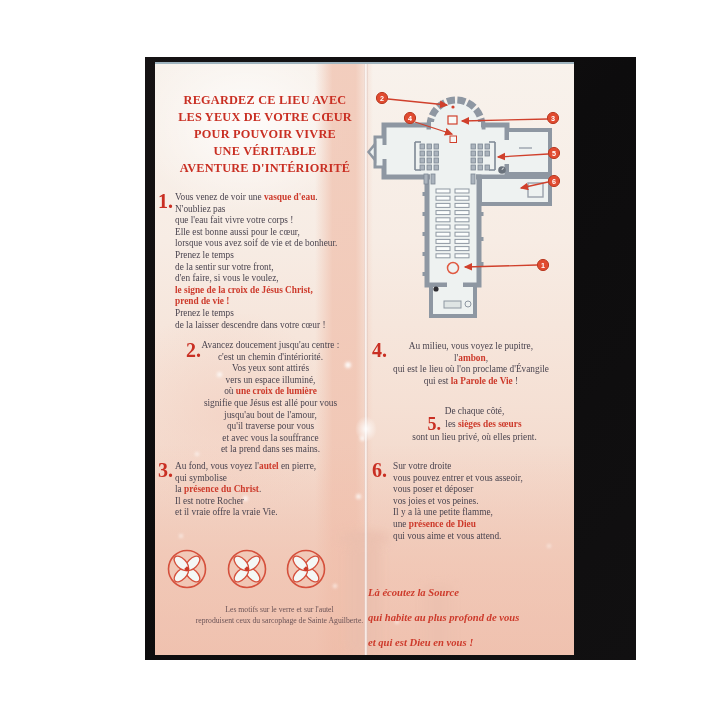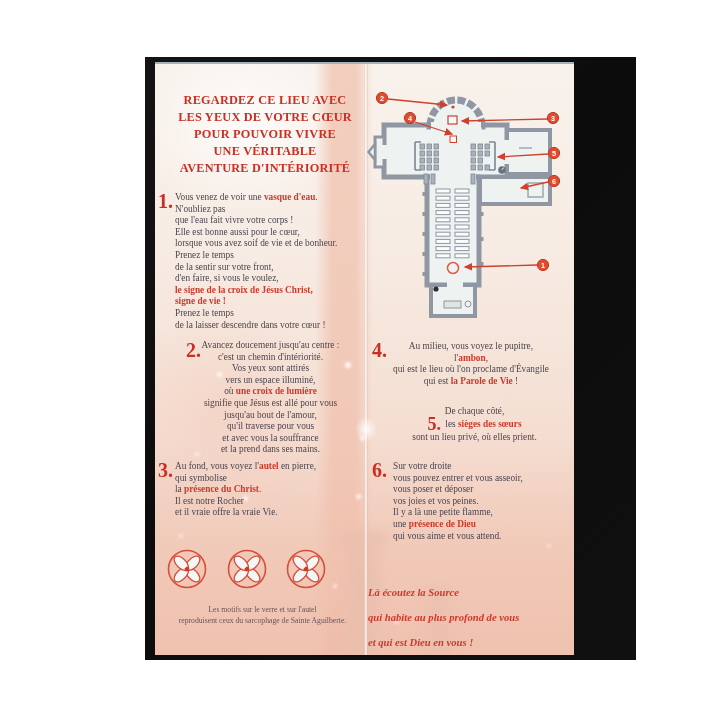--- a/index.html
+++ b/index.html
@@ -28,21 +28,21 @@
           background:radial-gradient(rgba(255,255,255,.9),rgba(255,255,255,0) 70%);}
 
   .title{position:absolute;left:14px;top:28px;width:192px;text-align:center;
          color:#c92f23;font-weight:bold;font-size:12.3px;line-height:17px;letter-spacing:.2px;z-index:5;}
   .sec{position:absolute;font-size:9.3px;color:#4b4550;line-height:11.6px;z-index:5;}
   .sec .tline{white-space:nowrap;}
   .hl{color:#cd3a2b;font-weight:bold;}
   .sec-num{position:absolute;font-size:20px;font-weight:bold;color:#c92f23;z-index:5;line-height:20px;}
   .inline-num{font-size:18px;font-weight:bold;color:#c92f23;vertical-align:-3px;margin-right:2px;}
   .alignR{text-align:center;}
-  .caption{position:absolute;left:5px;top:540px;width:205px;text-align:center;
+  .caption{position:absolute;left:22px;top:540px;width:205px;text-align:center;
            font-size:7.7px;line-height:11px;color:#6b5356;z-index:5;}
   .finale{position:absolute;left:213px;top:516px;width:200px;
           font-size:10.6px;font-weight:bold;font-style:italic;color:#cd3a2b;line-height:25px;z-index:5;}
   svg{position:absolute;z-index:4;overflow:visible;}
   .motifs{left:10px;top:483px;width:180px;height:46px;}
   .plan{left:212px;top:18px;width:202px;height:248px;}
   .marker-num{font-family:"Liberation Sans",sans-serif;font-size:7.2px;font-weight:bold;fill:#ffffff;text-anchor:middle;}
 </style>
 </head>
 <body>
@@ -85,21 +85,21 @@
         <div class="sec-lines">
           <div class="tline"><span>Vous venez de voir une </span><span class="hl">vasque d'eau</span><span>.</span></div>
           <div class="tline"><span>N'oubliez pas</span></div>
           <div class="tline"><span>que l'eau fait vivre votre corps !</span></div>
           <div class="tline"><span>Elle est bonne aussi pour le cœur,</span></div>
           <div class="tline"><span>lorsque vous avez soif de vie et de bonheur.</span></div>
           <div class="tline"><span>Prenez le temps</span></div>
           <div class="tline"><span>de la sentir sur votre front,</span></div>
           <div class="tline"><span>d'en faire, si vous le voulez,</span></div>
           <div class="tline"><span class="hl">le signe de la croix de Jésus Christ,</span></div>
-          <div class="tline"><span class="hl">signe de vie !</span></div>
+          <div class="tline"><span class="hl">prend de vie !</span></div>
           <div class="tline"><span>Prenez le temps</span></div>
           <div class="tline"><span>de la laisser descendre dans votre cœur !</span></div>
         </div>
       </div>
 
     <div class="sec-num" style="left:31px;top:276px;">2.</div>
     <div class="sec alignR" style="left:28px;top:276px;width:175px;">
         <div class="sec-lines">
           <div class="tline"><span>Avancez doucement jusqu'au centre :</span></div>
           <div class="tline"><span>c'est un chemin d'intériorité.</span></div>

